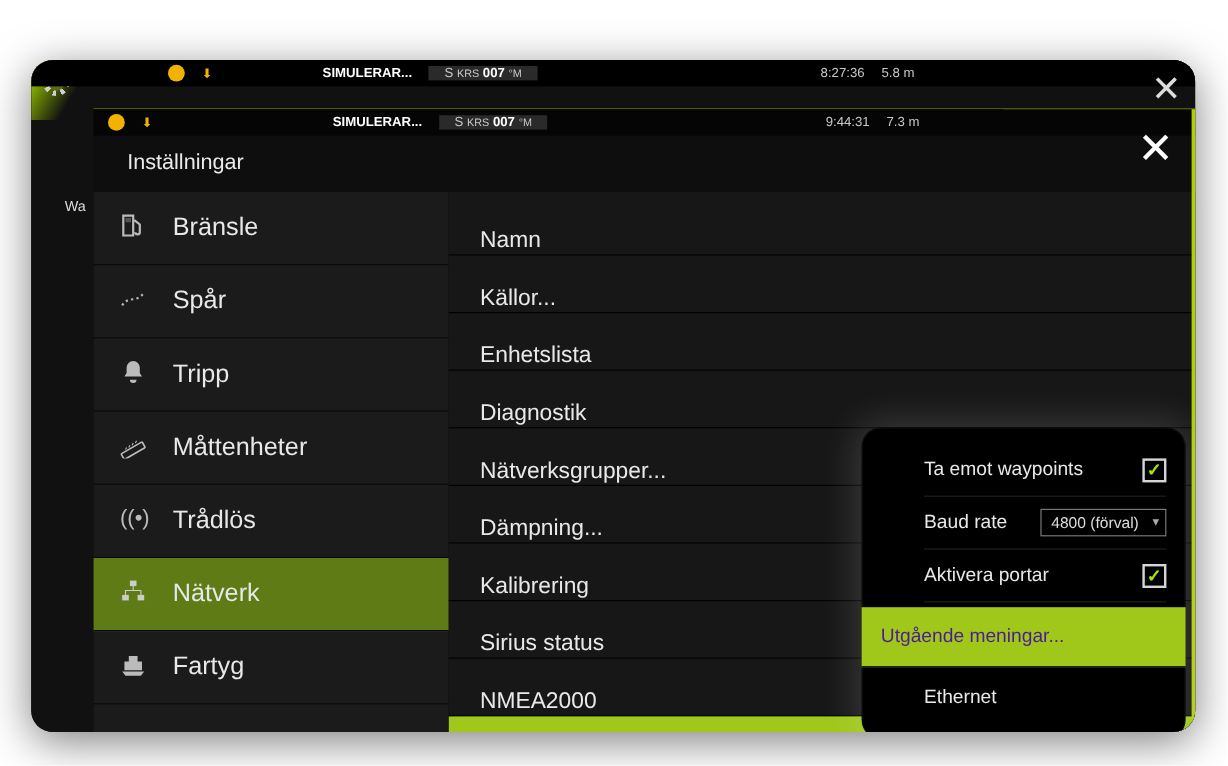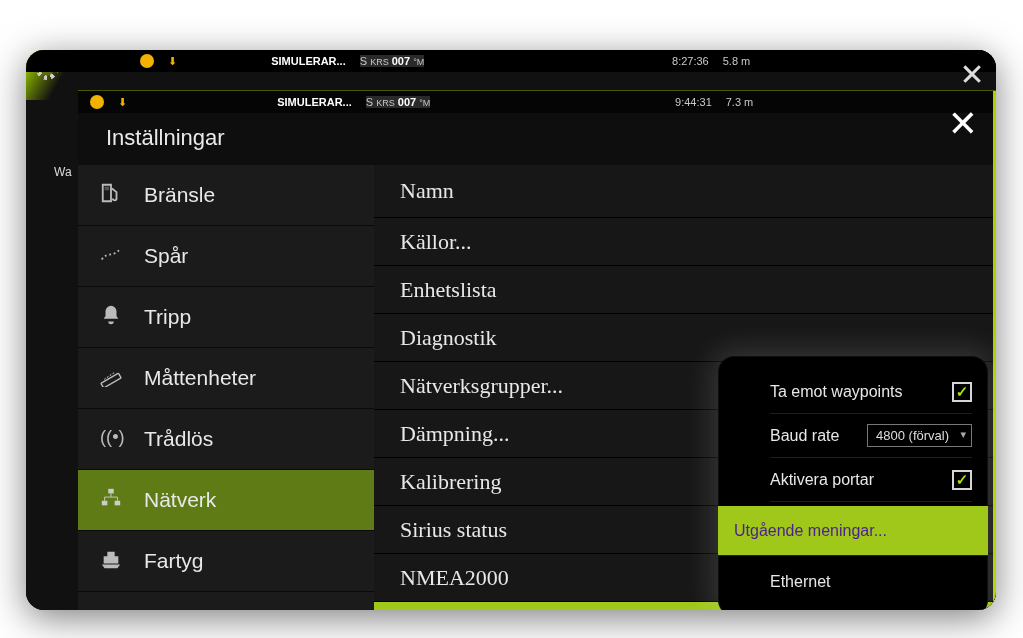--- a/index.html
+++ b/index.html
@@ -28,21 +28,21 @@
       padding:0 12px;
       gap:14px;
       position:relative;
     }
     .statusbar .glob {
       width:14px;height:14px;border-radius:50%;
       background:#f3b100;
       display:inline-block;
     }
     .statusbar .dl { color:#f3b100; }
-    .krs { background:#2a2a2a; padding:0 0;}
+    .krs { background:#2a2a2a; padding:0 13px;}
     .krs b{ color:#fff; }
     .simul { font-weight:bold; color:#fff;margin-left:22px;}
     .st-fill{ flex:1;}
     .close-x {
       position:absolute; top:0; right:0;
       width:64px; height:100%;
       color:#fff; font-size:36px; font-weight:300;
       cursor:pointer;
       display:flex;align-items:center;justify-content:center;
       z-index:5;
@@ -86,21 +86,21 @@
       width:3px; height:100%;
       background:#b0d000;
     }
     .close-main {
       position:absolute; right:18px; top:12px;
       font-size:36px; color:#fff; cursor:pointer;
       z-index:6;
     }
     .title-row{
       padding:12px 0 14px 28px;
-      font-size:22px; color:#eaeaea;
+      font-size:18px; color:#eaeaea;
     }
     .pane-row{ display:flex; height:calc(100% - 56px);}
     .side {
       width:296px;
       background:#1b1b1b;
     }
     .side-item{
       display:flex; align-items:center; gap:20px;
       height:61px; padding:0 20px;
       font-size:21px; color:#e8e8e8;
@@ -111,27 +111,26 @@
       background:#5e7b16;
     }
     .side .ic { width:26px; text-align:center; color:#bbb; font-size:18px;}
     .main {
       flex:1;
       background:#0b0b0b;
       position:relative;
     }
     .mrow{
       height:48px;
-      display:flex; align-items:center;
+      display:flex; align-items:flex-end;
       padding:0 26px;
-      font-size:22px;
+      font-size:19px;
       background:#171717;
       border-bottom:1px solid #000;
       cursor:pointer;
-      font-family:Liberation Serif, serif;
     }
     .mrow.first{ height:53px;}
     .mrow.sel{ background:#9fc81a; color:#111; font-weight:500;}
     
     .popup{
       position:absolute; right:8px; bottom:-6px;
       width:270px;
       background:#000;
       border-radius:16px;
       box-shadow:0 0 30px 6px rgba(255,255,255,.14), 0 0 0 1px rgba(255,255,255,.06) inset;

